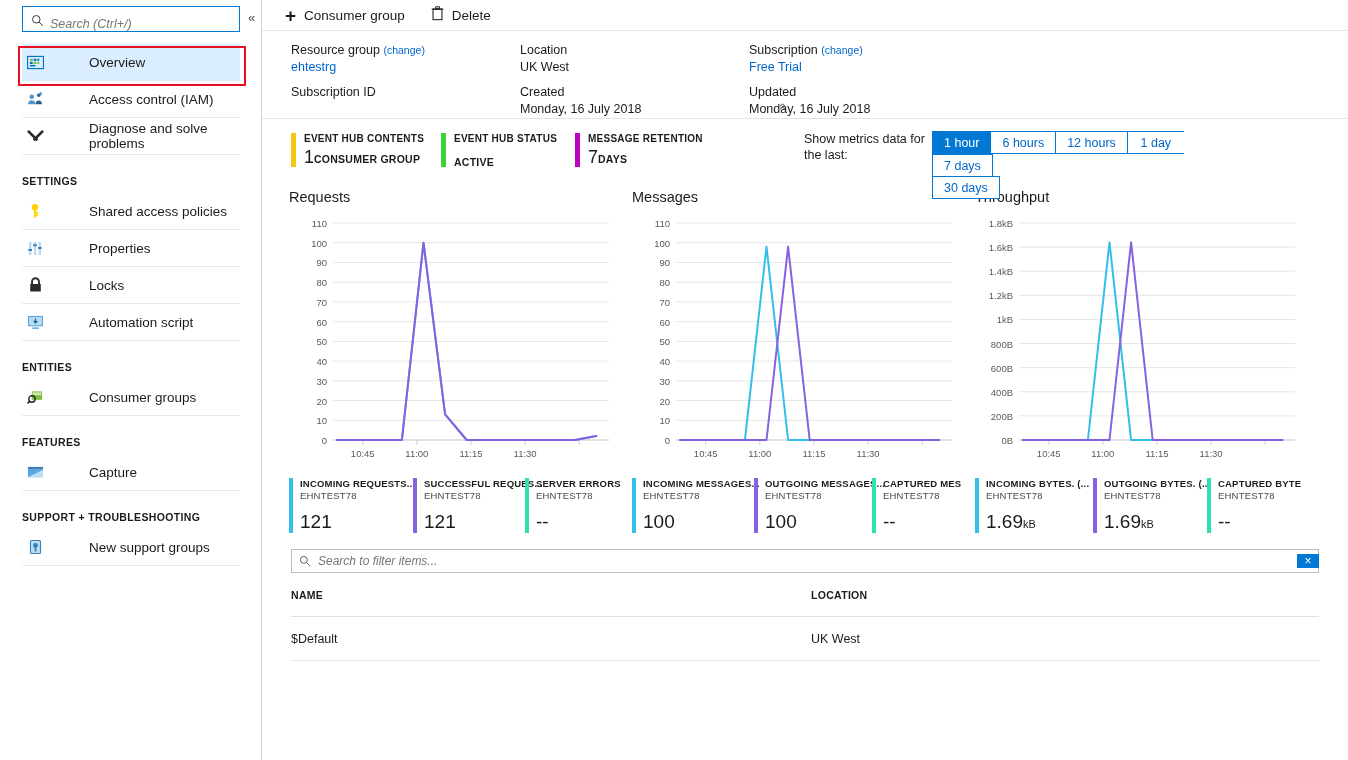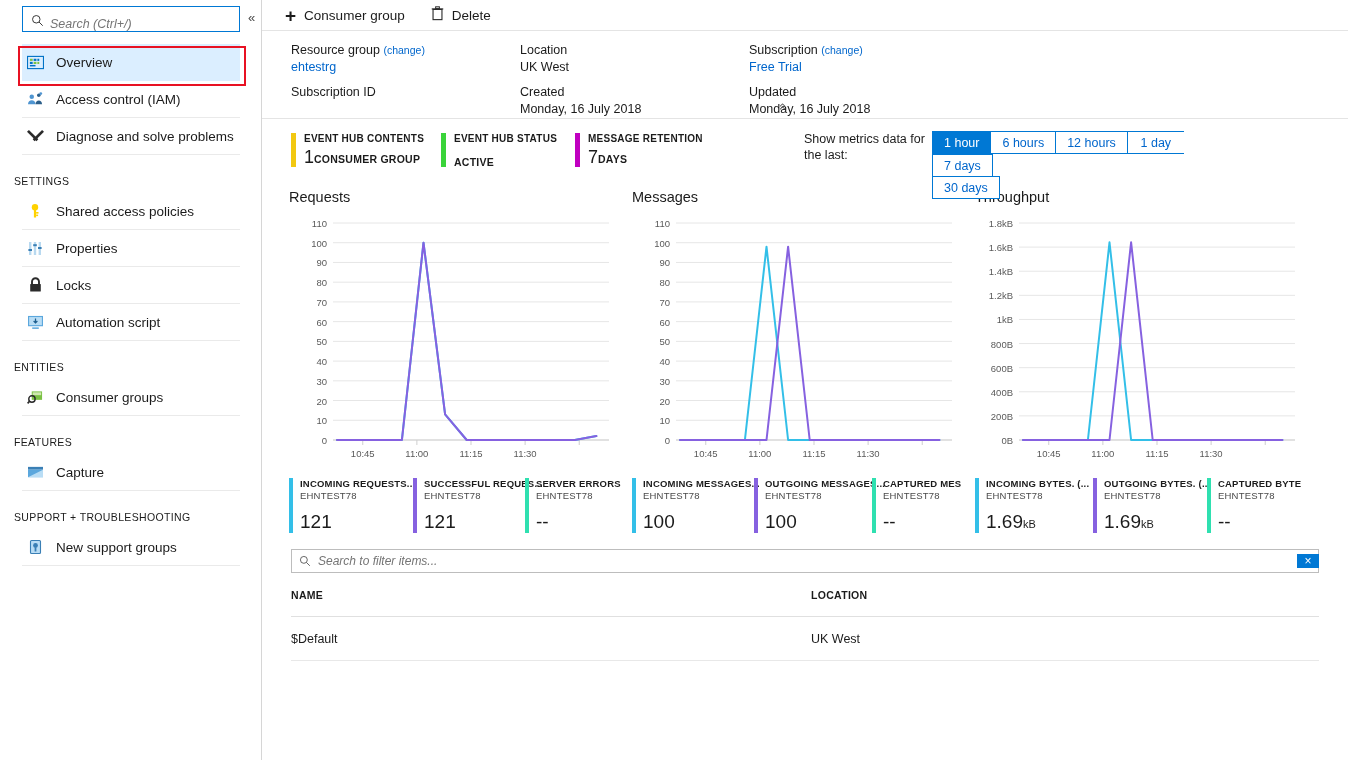--- a/index.html
+++ b/index.html
@@ -37,31 +37,31 @@
   }
 
   .navlist { position: absolute; top: 44px; left: 0; width: 262px; }
   .nav-item {
     position: relative; height: 37px; margin: 0 22px 0 22px;
     display: flex; align-items: center;
     border-bottom: 1px solid #eaeaea;
     font-size: 13.5px; color: #1b1b1b; cursor: pointer;
   }
   .nav-item .ic { width: 26px; flex: none; display:flex; align-items:center; justify-content:center; }
-  .nav-item .lbl { padding-left: 8px; }
+  .nav-item .lbl { padding-left: 8px; margin-left: 33px; }
   .nav-item.selected {
     background: #dbeeff; border-bottom-color: #dbeeff;
   }
   .sel-outline {
     position: absolute; left: 18px; top: 46px; width: 228px; height: 40px;
     border: 2.5px solid #e81123; pointer-events: none; z-index: 5;
   }
   .nav-group {
-    margin: 0 14px; padding: 20px 0 6px 0;
-    font-size: 10.5px; font-weight: normal; letter-spacing: .35px;
+    margin: 0 22px; padding: 20px 0 6px 0;
+    font-size: 10.5px; font-weight: bold; letter-spacing: .35px;
     color: #1b1b1b; text-transform: uppercase;
   }
 
   
   .main { position: absolute; left: 262px; top: 0; width: 1086px; height: 760px; background:#fff; }
 
   .toolbar {
     height: 31px; border-bottom: 1px solid #e4e4e4;
     display: flex; align-items: center; padding-left: 23px; gap: 26px;
   }

